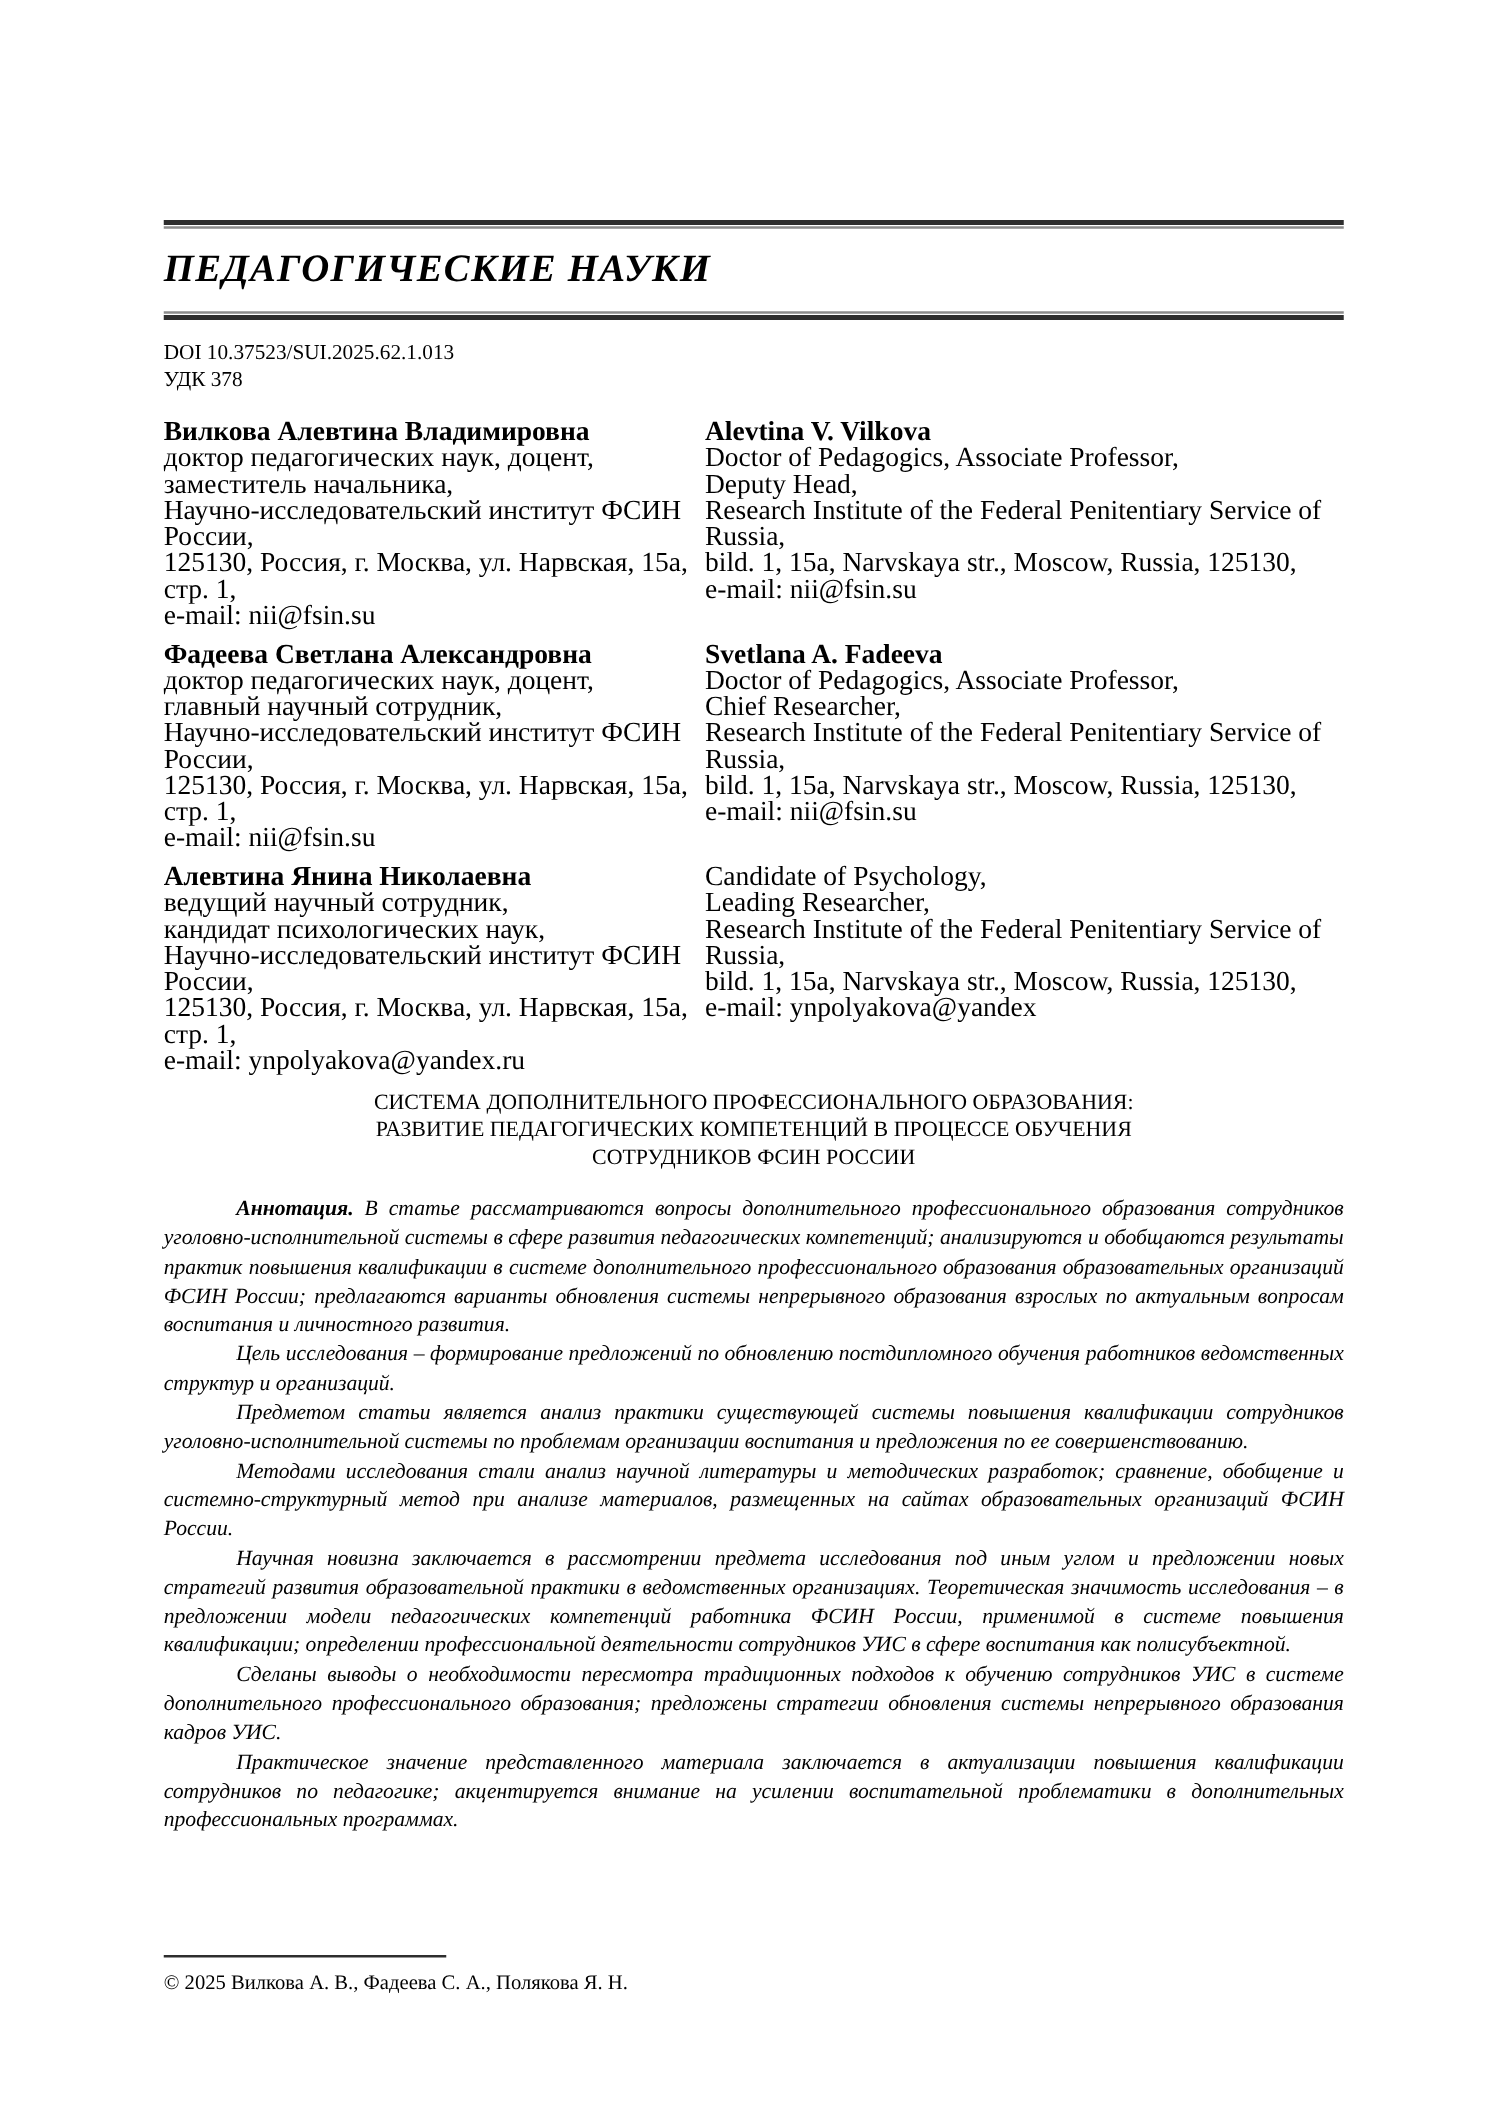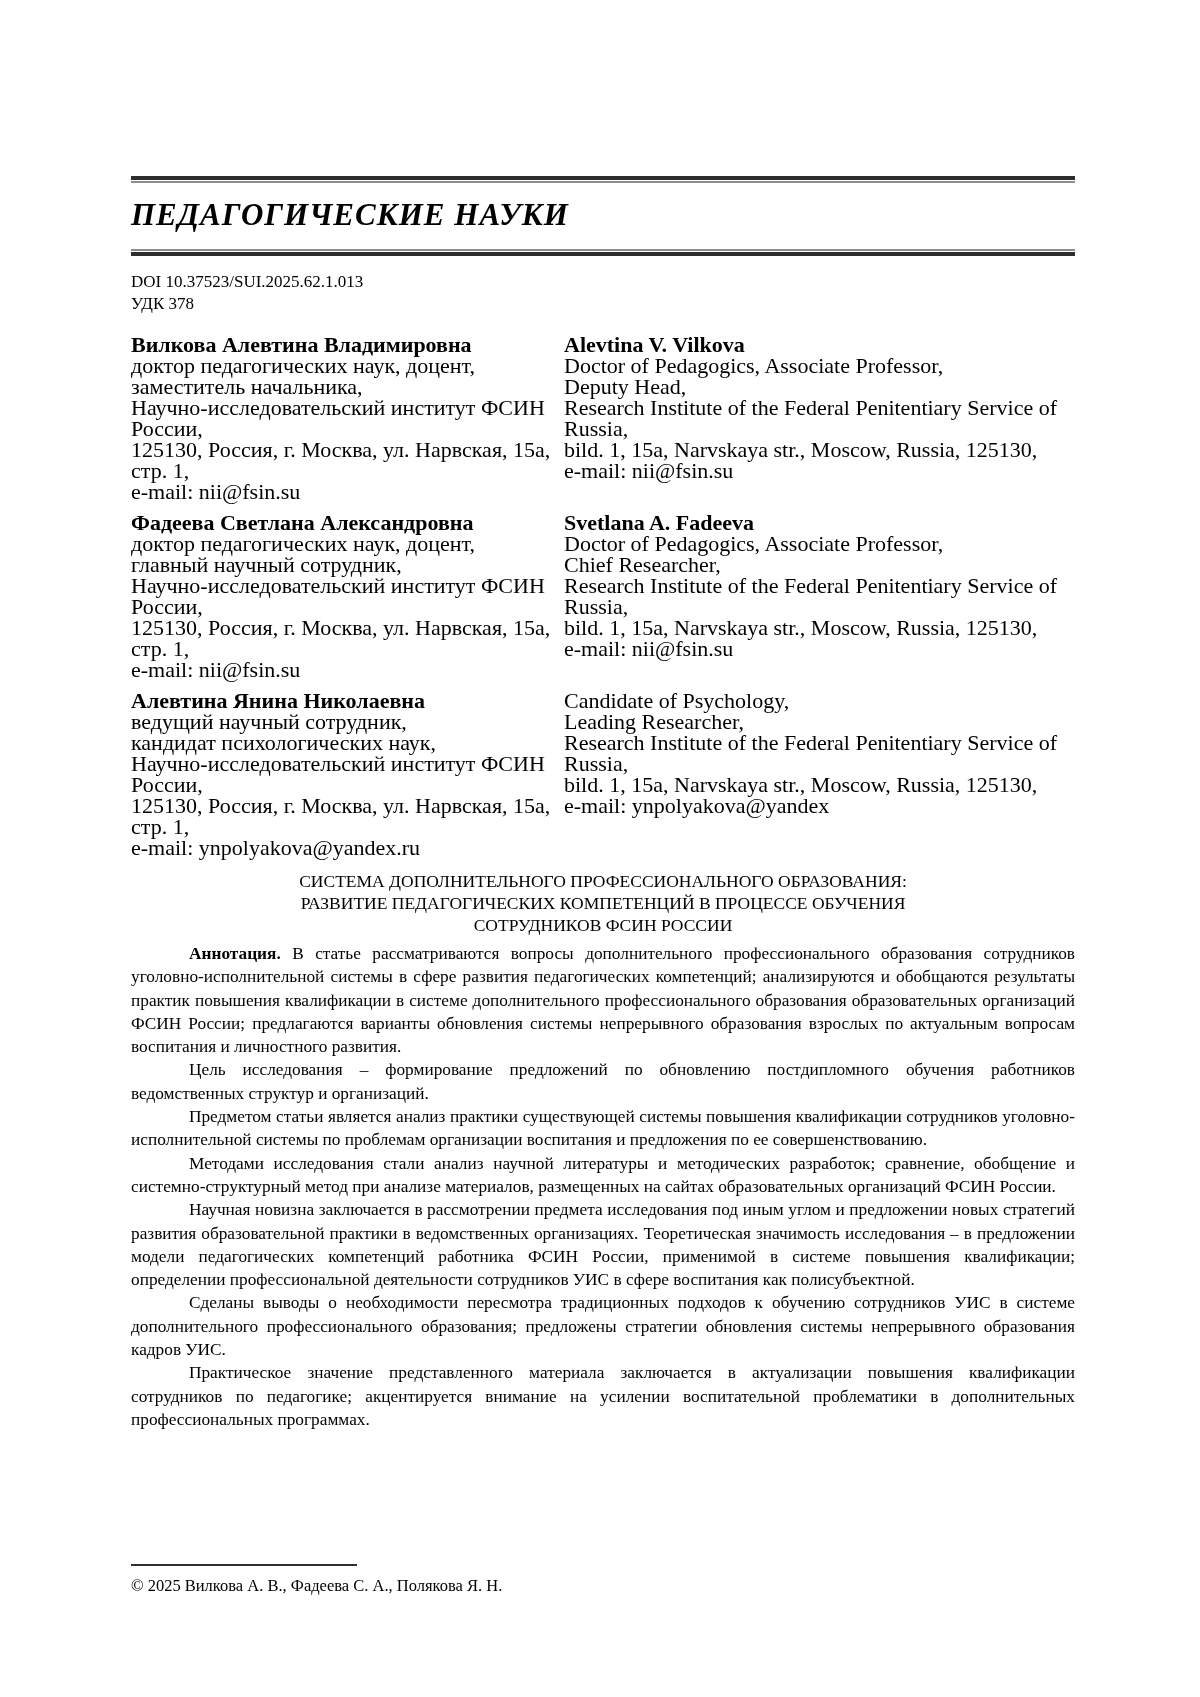--- a/index.html
+++ b/index.html
@@ -49,21 +49,22 @@
   .author-block div { min-height: 21px; }
   .author-name { font-weight: bold; }
   .article-title {
     margin: 12px 0 0 0;
     text-align: center;
     font-size: 17.5px;
     font-weight: normal;
     line-height: 22px;
   }
   .abstract {
-    margin-top: 6px;
+    margin-top: 19px;
+    font-style: italic;
     font-size: 17.3px;
     line-height: 23.3px;
     text-align: justify;
   }
   .abstract p {
     margin: 0;
     text-indent: 58px;
   }
   .abstract-label { font-weight: bold; }
   .footer {

